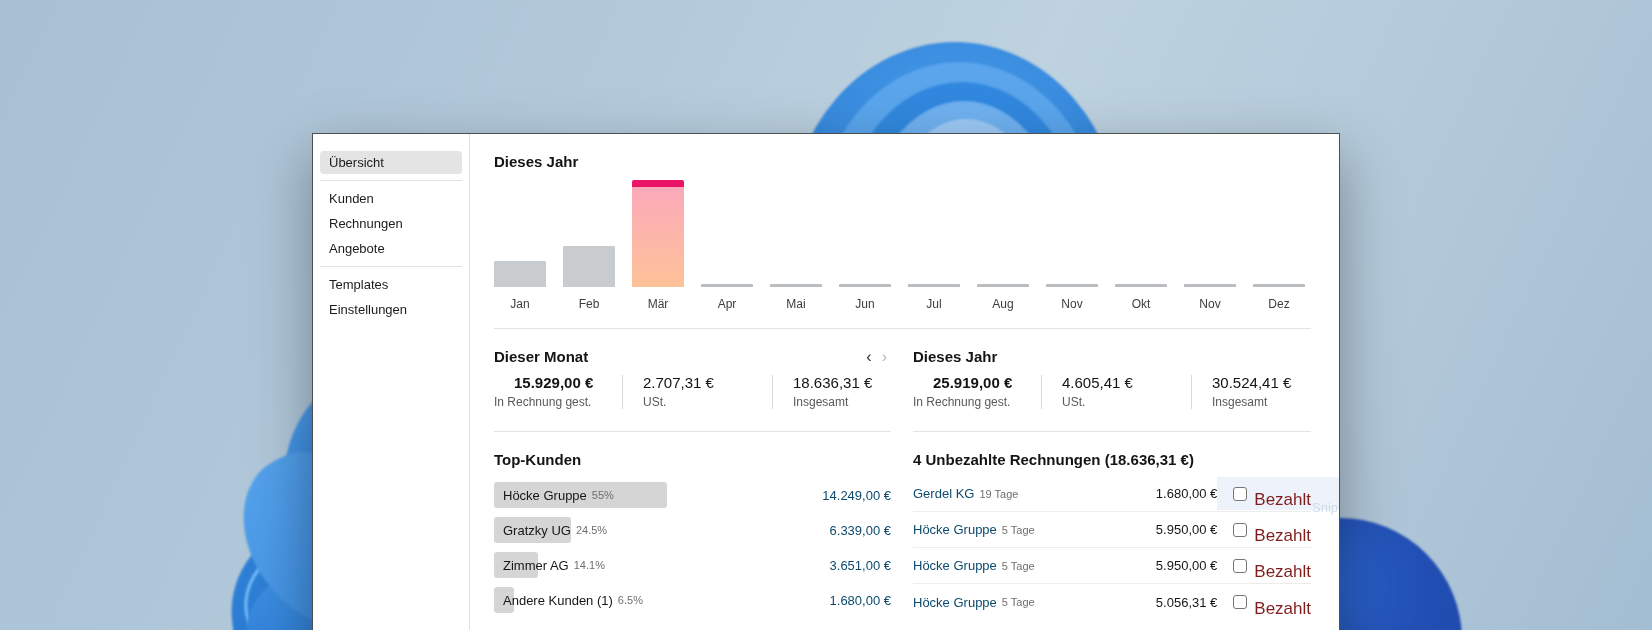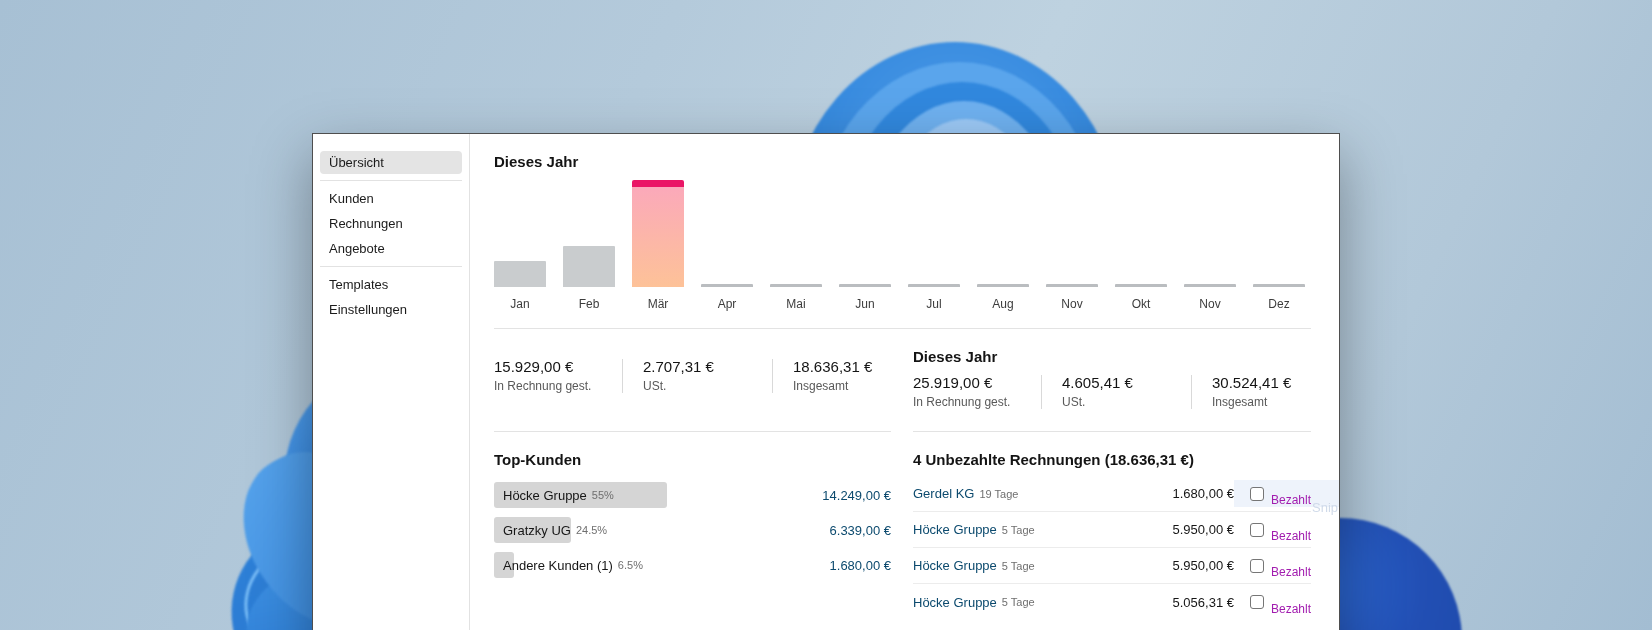--- a/index.html
+++ b/index.html
@@ -75,21 +75,21 @@
   .stat-head{display:flex;align-items:center;justify-content:space-between;height:16px;}
   .chevrons{display:flex;gap:10px;align-items:center;padding-right:4px;}
   .chev{font-size:16px;line-height:14px;cursor:default;}
   .chev.prev{color:#2f2f2f;}
   .chev.next{color:#b9b9b9;}
   .stat-cells{display:flex;margin-top:10px;}
   .stat-cell{box-sizing:border-box;padding-right:14px;}
   .stat-cell + .stat-cell{border-left:1px solid #d9d9d9;padding-left:20px;}
   .sc1{width:128px;} .sc2{width:150px;} .sc3{flex:1;}
   .stat-val{font-size:15px;color:#141414;line-height:16px;white-space:nowrap;}
-  .stat-val.bold{font-weight:400;}
+  .stat-val.bold{font-weight:700;margin-left:20px;}
   .stat-cap{font-size:12px;color:#595959;margin-top:4px;white-space:nowrap;}
   
   .lists-row{display:flex;gap:22px;margin-top:20px;}
   .list-col.left{width:397px;flex:0 0 397px;}
   .list-col.right{flex:1;}
   .tk-rows{margin-top:14px;}
   .tk-row{position:relative;height:26px;margin-bottom:9px;display:flex;align-items:center;}
   .tk-bar{position:absolute;left:0;top:0;bottom:0;background:#d5d5d5;border-radius:3px;}
   .tk-name{position:relative;font-size:13px;color:#161616;margin-left:9px;white-space:nowrap;}
   .tk-pct{position:relative;font-size:11px;color:#6f6f6f;margin-left:5px;}
@@ -97,21 +97,21 @@
   .up-rows{margin-top:8px;}
   .up-row{height:36px;display:flex;align-items:center;box-sizing:border-box;}
   .up-row.bordered{border-bottom:1px solid #ececec;}
   .up-name{font-size:13px;color:#0c4a6e;white-space:nowrap;}
   .up-age{font-size:11px;color:#6f6f6f;margin-left:5px;}
   .up-amt{margin-left:auto;font-size:13px;color:#161616;white-space:nowrap;}
   .paid-cluster{display:flex;align-items:center;}
   .paid-cluster.tinted{background:#eef3fb;margin-right:-28px;padding-right:28px;}
   .paid-cb{appearance:none;-webkit-appearance:none;width:14px;height:14px;margin:0 7px 0 16px;
     border:1px solid #767676;border-radius:3px;background:#fff;}
-  .paid-label{font-size:12px;color:#a21caf;white-space:nowrap;margin-top:13px;}
+  .paid-label{font-size:17px;color:#7f1d1d;white-space:nowrap;margin-top:13px;}
 </style>
 </head>
 <body>
 
 <div class="wp bloom1"></div>
 <div class="wp bloom2"></div>
 <div class="wp bloom3"></div>
 <div class="wp bloom4"></div>
 <div class="wp bloom5"></div>
 <div class="wp lpetal-tip"></div>
@@ -190,20 +190,27 @@
           <div class="chart-label">Aug</div>
           <div class="chart-label">Nov</div>
           <div class="chart-label">Okt</div>
           <div class="chart-label">Nov</div>
           <div class="chart-label">Dez</div>
         </div>
       <hr class="chart-hr">
 
       <div class="stats-row">
         <div class="stat-group left">
+          <div class="stat-head">
+            <div class="h-section">Dieser Monat</div>
+            <div class="chevrons">
+              <span class="chev prev">‹</span>
+              <span class="chev next">›</span>
+            </div>
+          </div>
           <div class="stat-cells">
             <div class="stat-cell sc1">
               <div class="stat-val bold">15.929,00 €</div>
               <div class="stat-cap">In Rechnung gest.</div>
             </div>
             <div class="stat-cell sc2">
               <div class="stat-val">2.707,31 €</div>
               <div class="stat-cap">USt.</div>
             </div>
             <div class="stat-cell sc3">
@@ -242,20 +249,26 @@
               <div class="tk-bar" style="width: 173px;"></div>
               <span class="tk-name">Höcke Gruppe</span>
               <span class="tk-pct">55%</span>
               <span class="tk-amt">14.249,00 €</span>
             </div>
             <div class="tk-row">
               <div class="tk-bar" style="width: 77px;"></div>
               <span class="tk-name">Gratzky UG</span>
               <span class="tk-pct">24.5%</span>
               <span class="tk-amt">6.339,00 €</span>
+            </div>
+            <div class="tk-row">
+              <div class="tk-bar" style="width: 44px;"></div>
+              <span class="tk-name">Zimmer AG</span>
+              <span class="tk-pct">14.1%</span>
+              <span class="tk-amt">3.651,00 €</span>
             </div>
             <div class="tk-row">
               <div class="tk-bar" style="width: 20px;"></div>
               <span class="tk-name">Andere Kunden (1)</span>
               <span class="tk-pct">6.5%</span>
               <span class="tk-amt">1.680,00 €</span>
             </div>
           </div>
         </div>
 

